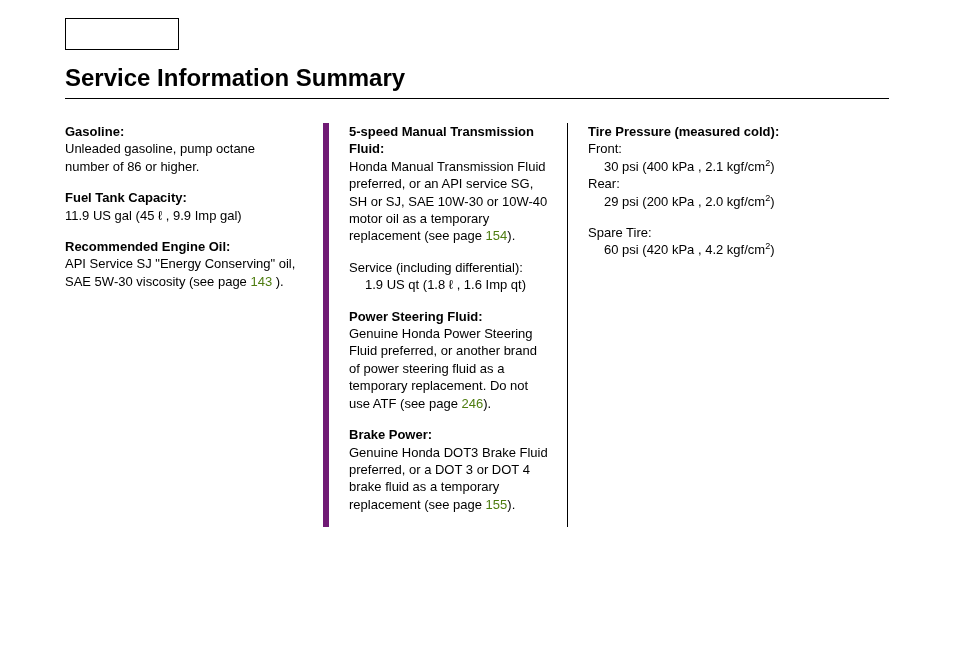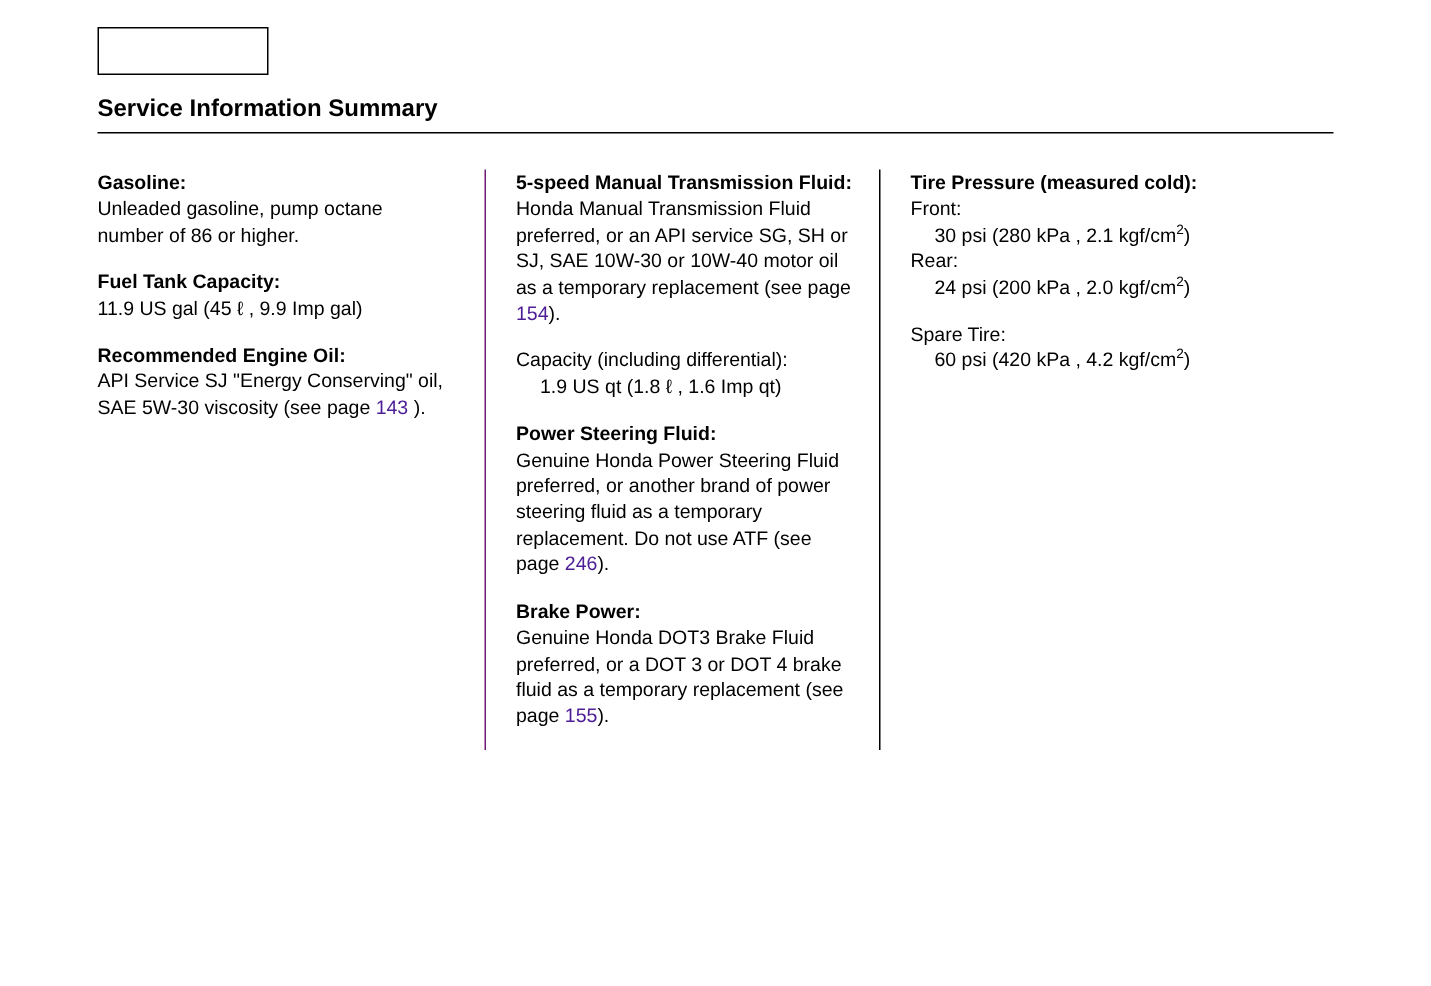--- a/index.html
+++ b/index.html
@@ -1,28 +1,28 @@
 <!DOCTYPE html>
 <html><head>
 <meta charset="utf-8">
 <style>
 html,body{margin:0;padding:0;background:#fff;font-family:Arial,Helvetica,sans-serif;color:#000}
 .page{width:954px;height:657px;box-sizing:border-box;padding:18px 65px 30px 65px;position:relative}
 .top-box{width:112px;height:30px;border:1.5px solid #000;margin-bottom:14px}
-.title{font-size:16px;font-weight:bold;margin:0 0 6px 0}
+.title{font-size:24px;font-weight:bold;margin:0 0 6px 0}
 .hr{border:none;border-top:1.2px solid #000;margin:0 0 24px 0}
 .cols{display:flex;gap:0}
 .col{box-sizing:border-box;font-size:13px;line-height:1.34}
 .col1{width:258px;padding-right:22px}
-.col2{width:264px;padding:0 18px 0 20px;border-left:1px solid #701a75;border-right:1px solid #000}
+.col2{width:245px;padding:0 18px 0 20px;border-left:6px solid #701a75;border-right:1px solid #000}
 .col3{width:280px;padding-left:20px}
 .hd{font-weight:bold}
 .blk{margin-bottom:14px}
 .ind{padding-left:16px}
-a.pg{color:#4c1d95;text-decoration:none}
+a.pg{color:#4d7c0f;text-decoration:none}
 sup{font-size:0.7em;line-height:0}
 .nowrap{white-space:nowrap}
 </style>
 </head>
 <body>
 
 <div class="page">
   <div class="top-box"></div>
   <h1 class="title">Service Information Summary</h1>
   <hr class="hr">
@@ -48,42 +48,42 @@
 
     </div>
 
     <div class="col col2">
       <div class="blk">
         <span class="hd">5-speed Manual Transmission Fluid:</span><br>
         <span>Honda Manual Transmission Fluid preferred, or an API service SG, SH or SJ, SAE 10W-30 or 10W-40 motor oil as a temporary replacement (see page </span><a class="pg" href="#">154</a><span>).</span>
       </div>
 
       <div class="blk">
-        <span>Capacity (including differential):</span><br>
+        <span>Service (including differential):</span><br>
         <span class="ind">1.9 US qt (1.8 ℓ , 1.6 Imp qt)</span>
       </div>
 
       <div class="blk">
         <span class="hd">Power Steering Fluid:</span><br>
         <span>Genuine Honda Power Steering Fluid preferred, or another brand of power steering fluid as a temporary replacement. Do not use ATF (see page </span><a class="pg" href="#">246</a><span>).</span>
       </div>
 
       <div class="blk">
         <span class="hd">Brake Power:</span><br>
         <span>Genuine Honda DOT3 Brake Fluid preferred, or a DOT 3 or DOT 4 brake fluid as a temporary replacement (see page </span><a class="pg" href="#">155</a><span>).</span>
       </div>
     </div>
 
     <div class="col col3">
       <div class="blk">
         <span class="hd">Tire Pressure (measured cold):</span><br>
         <span>Front:</span><br>
-        <span class="ind nowrap"><span>30 psi (280 kPa , 2.1 kgf/cm</span><sup>2</sup><span>)</span></span><br>
+        <span class="ind nowrap"><span>30 psi (400 kPa , 2.1 kgf/cm</span><sup>2</sup><span>)</span></span><br>
         <span>Rear:</span><br>
-        <span class="ind nowrap"><span>24 psi (200 kPa , 2.0 kgf/cm</span><sup>2</sup><span>)</span></span>
+        <span class="ind nowrap"><span>29 psi (200 kPa , 2.0 kgf/cm</span><sup>2</sup><span>)</span></span>
       </div>
       <div class="blk">
         <span>Spare Tire:</span><br>
         <span class="ind nowrap"><span>60 psi (420 kPa , 4.2 kgf/cm</span><sup>2</sup><span>)</span></span>
       </div>
     </div>
 
   </div>
 </div>
 

